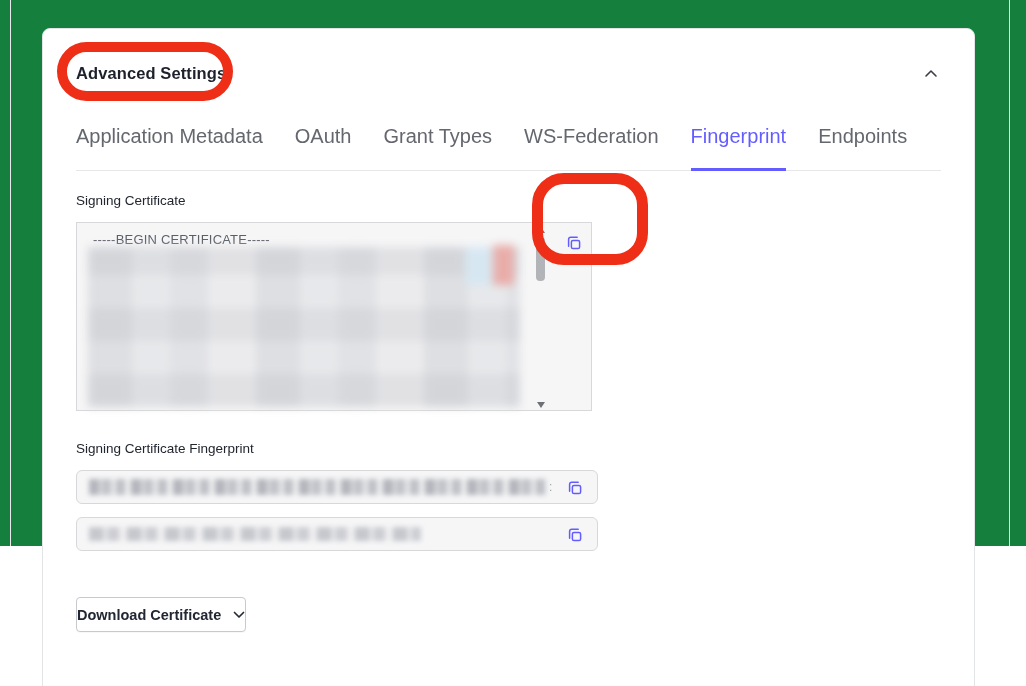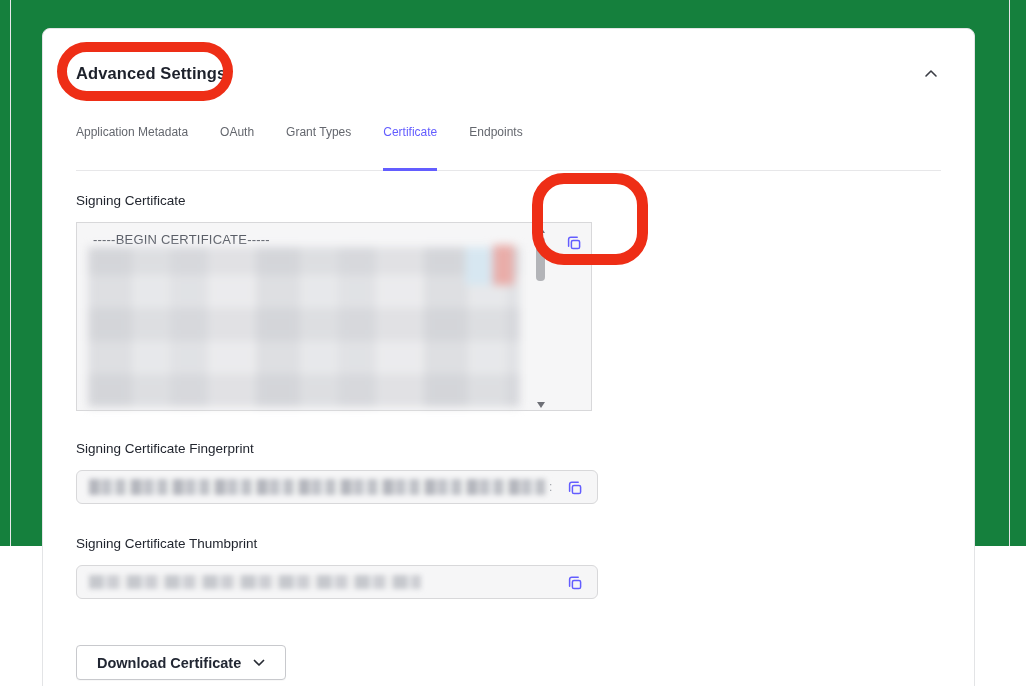--- a/index.html
+++ b/index.html
@@ -12,21 +12,21 @@
 
   .card { position:absolute; left:42px; top:28px; width:933px; height:700px;
     background:#ffffff; border:1px solid #e3e4e6; border-radius:8px; padding:0 33px; }
 
   .card-header { margin-top:34px; height:20px; display:flex; align-items:center; justify-content:space-between; }
   .card-title { font-size:16.5px; font-weight:700; color:#1d212b; letter-spacing:.1px; }
   .collapse-btn { width:20px; height:20px; display:flex; align-items:center; justify-content:center;
     background:none; border:none; cursor:pointer; }
 
   .tabs { margin-top:42px; display:flex; gap:32px; border-bottom:1px solid #e7e7e9; }
-  .tab { font-size:12px; color:#64676e; padding-bottom:29px; cursor:pointer; white-space:nowrap;
+  .tab { font-size:20px; color:#64676e; padding-bottom:20px; cursor:pointer; white-space:nowrap;
     border-bottom:3px solid transparent; margin-bottom:-1px; }
   .tab.active { color:#635dff; border-bottom-color:#635dff; }
 
   .field-label { margin-top:22px; font-size:13.5px; font-weight:400; color:#22262f; height:16px; }
 
   .cert-box { position:relative; margin-top:13px; width:516px; height:189px;
     background:#f6f6f7; border:1px solid #d8d8da; border-radius:0; }
   .cert-first-line { position:absolute; left:16px; top:9px; font-size:13px; color:#5a5e67; letter-spacing:.2px; }
   .cert-mosaic { position:absolute; left:11px; top:24px; width:432px; height:160px;
     background-image:
@@ -52,21 +52,21 @@
     background:repeating-linear-gradient(90deg, #b4b6bd 0 10px, #dadbde 10px 13px, #c2c4ca 13px 22px,
       #e6e7e9 22px 27px, #bfc1c7 27px 36px, #eceded 36px 42px); }
   .strip-fp { width:458px; }
   .strip-tp { width:332px; height:14px;
     background:repeating-linear-gradient(90deg, #c6c8cd 0 14px, #e2e3e6 14px 19px, #cdced3 19px 30px, #eeeeef 30px 38px); }
   .trail-char { font-size:12px; color:#9a9da4; margin-left:2px; }
   .input-copy { position:absolute; right:12px; top:7px; width:20px; height:20px;
     background:none; border:none; cursor:pointer; display:flex; align-items:center; justify-content:center; }
 
   .download-btn { margin-top:46px; height:35px; display:inline-flex; align-items:center; gap:12px;
-    padding:0 20px; background:#fff; border:1px solid #c8c9cd; border-radius:4px; cursor:pointer;
+    padding:0 0; background:#fff; border:1px solid #c8c9cd; border-radius:4px; cursor:pointer;
     font-family:"Liberation Sans", sans-serif; font-size:14.5px; font-weight:700; color:#222733;
     box-shadow:0 1px 1px rgba(0,0,0,0.03); }
 
   .annotation { position:absolute; border-style:solid; background:transparent; pointer-events:none; }
   .ann-title { left:57px; top:42px; width:176px; height:59px; border-width:10px; border-radius:30px; }
   .ann-copy { left:532px; top:173px; width:116px; height:92px; border-width:11px; border-radius:32px; }
 </style>
 </head>
 <body>
 
@@ -84,21 +84,22 @@
               <path d="M2 7 L7 2 L12 7" fill="none" stroke="#3a3d45" stroke-width="1.6" stroke-linecap="round" stroke-linejoin="round"></path>
             </svg>
         </span>
       </button>
     </div>
 
     <div class="tabs">
       <div class="tab">Application Metadata</div>
       <div class="tab">OAuth</div>
       <div class="tab">Grant Types</div>
-      <div class="tab active">Certificate</div>
+      <div class="tab">WS-Federation</div>
+      <div class="tab active">Fingerprint</div>
       <div class="tab">Endpoints</div>
     </div>
 
     <div class="field-label">Signing Certificate</div>
 
     <div class="cert-box">
       <div class="cert-first-line">-----BEGIN CERTIFICATE-----</div>
       <div class="cert-mosaic">
         <div class="mosaic-blue"></div>
         <div class="mosaic-red"></div>
@@ -125,21 +126,20 @@
       <button class="input-copy">
         <span style="display:flex;">
           <svg width="18" height="18" viewBox="0 0 18 18">
             <path d="M12.2 3.2 H5.8 Q3.6 3.2 3.6 5.4 V12.2" fill="none" stroke="#635dff" stroke-width="1.5" stroke-linecap="round"></path>
             <rect x="6.4" y="6.4" width="8.2" height="8.2" rx="1.6" fill="#f6f6f7" stroke="#635dff" stroke-width="1.5"></rect>
           </svg>
         </span>
       </button>
     </div>
 
-    <div class="field-label mt-32">Signing Certificate Thumbprint</div>
     <div class="input-box">
       <div class="redact-strip strip-tp"></div>
       <button class="input-copy">
         <span style="display:flex;">
           <svg width="18" height="18" viewBox="0 0 18 18">
             <path d="M12.2 3.2 H5.8 Q3.6 3.2 3.6 5.4 V12.2" fill="none" stroke="#635dff" stroke-width="1.5" stroke-linecap="round"></path>
             <rect x="6.4" y="6.4" width="8.2" height="8.2" rx="1.6" fill="#f6f6f7" stroke="#635dff" stroke-width="1.5"></rect>
           </svg>
         </span>
       </button>

